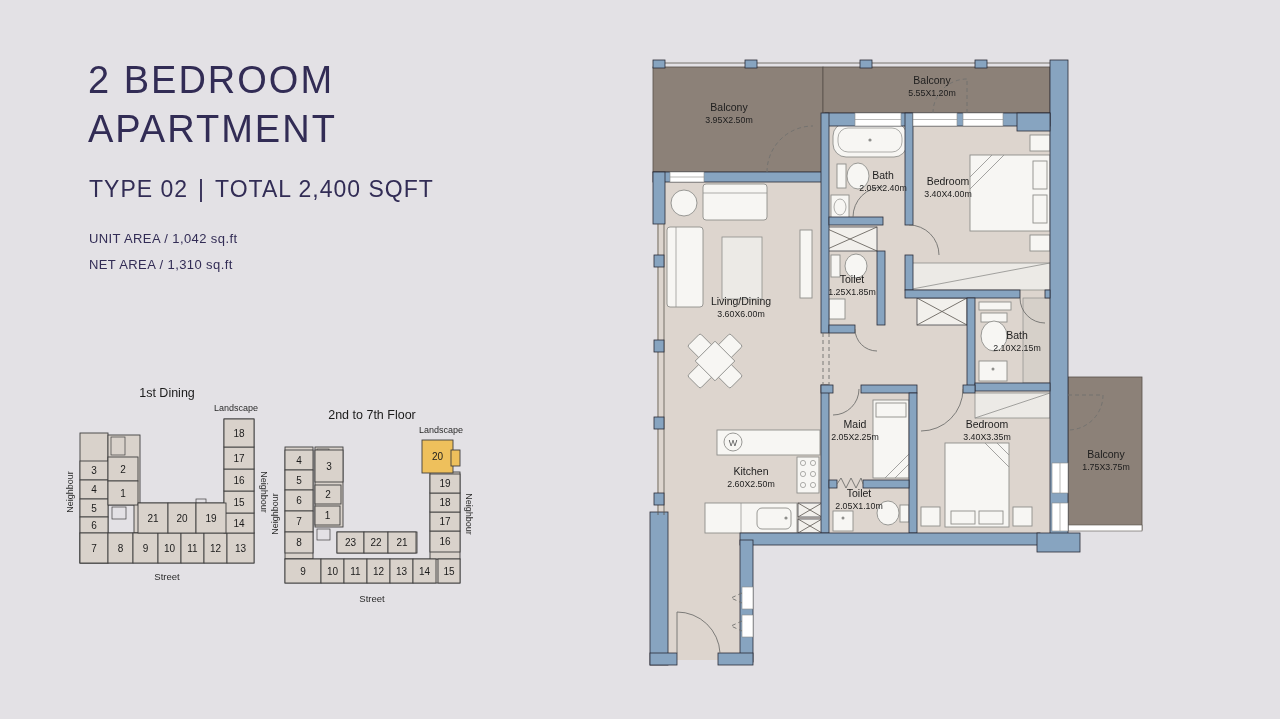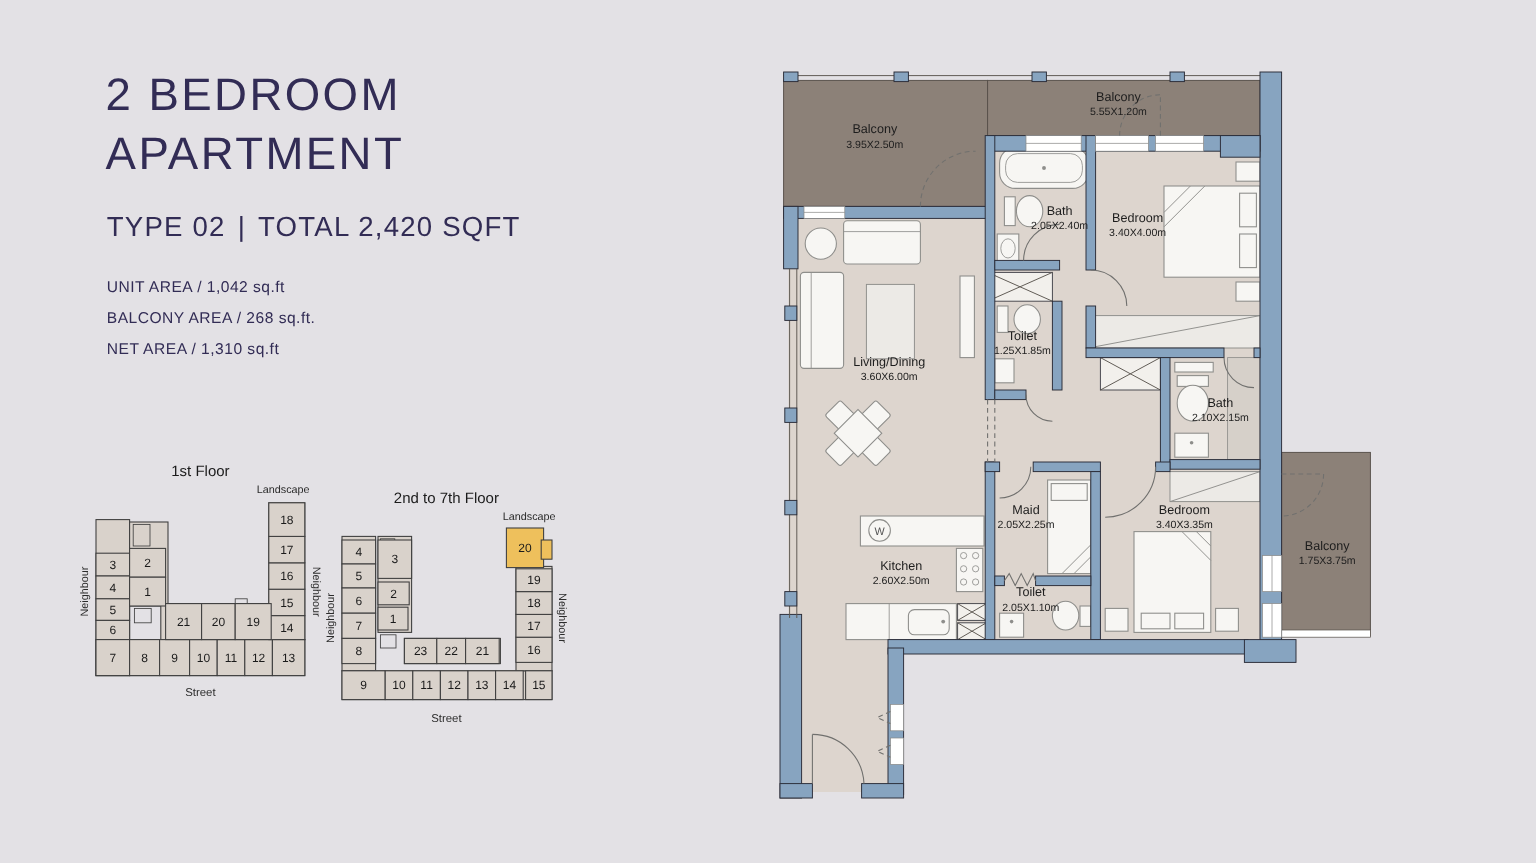--- a/index.html
+++ b/index.html
@@ -43,30 +43,29 @@
 </head>
 <body>
 
 <div class="title-block">
   <div class="main-title">
     <div>2 BEDROOM</div>
     <div>APARTMENT</div>
   </div>
 </div>
 <div class="subtitle">
-  <span>TYPE 02</span><span class="divider">|</span><span>TOTAL 2,420 SQFT</span>
+  <span>TYPE 02</span><span class="divider">|</span><span>TOTAL 2,400 SQFT</span>
 </div>
 <div class="area-block">
   <div>UNIT AREA / 1,042 sq.ft</div>
-  <div>BALCONY AREA / 268 sq.ft.</div>
   <div>NET AREA / 1,310 sq.ft</div>
 </div>
 
 <div class="keyplan kp1">
-  <div class="kp-title">1st Floor</div>
+  <div class="kp-title">1st Dining</div>
   <div class="kp-landscape">Landscape</div>
   <div class="kp-body">
     <div class="kp-neighbour left">Neighbour</div>
     <div class="kp-neighbour right">Neighbour</div>
     <svg width="178" height="150" viewBox="0 0 178 150">
       <g fill="#d9d2cb" stroke="#3f3f3f" stroke-width="0.9">
         <rect x="2" y="18" width="28" height="130"></rect>
         <rect x="30" y="20" width="32" height="70"></rect>
         <rect x="56" y="88" width="92" height="30"></rect>
         <rect x="2" y="118" width="174" height="30"></rect>

